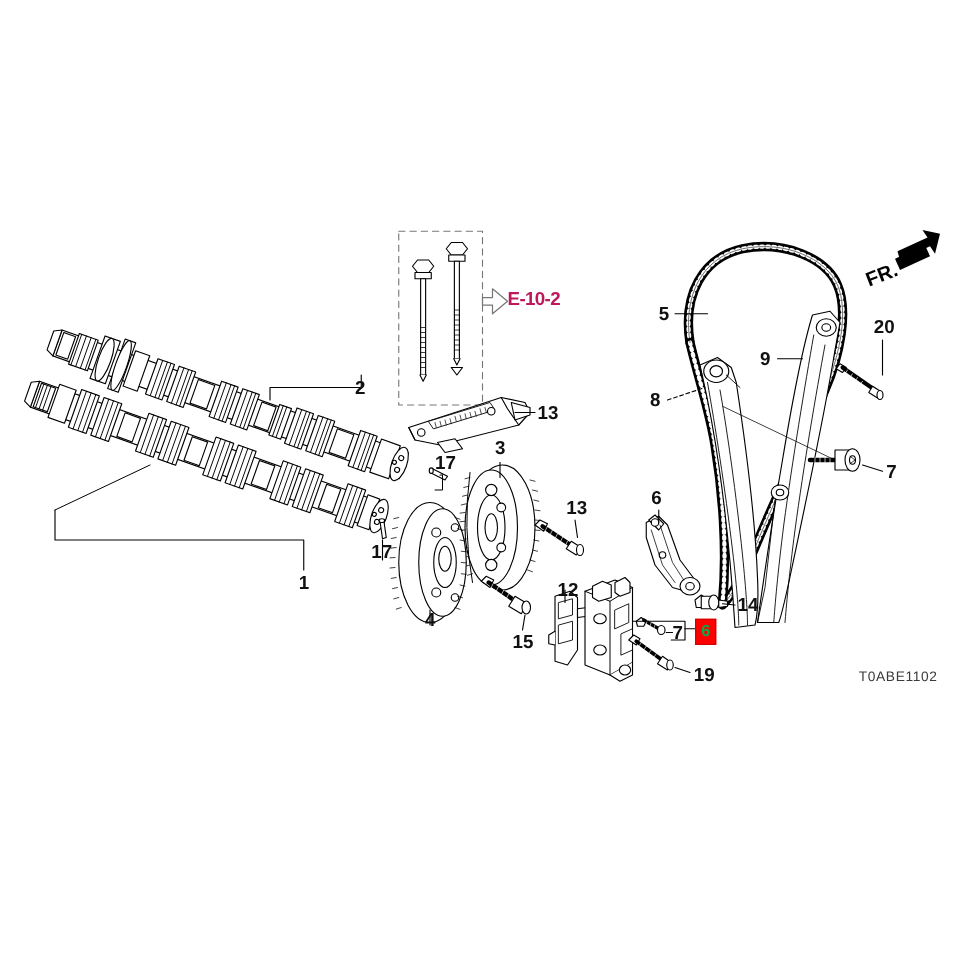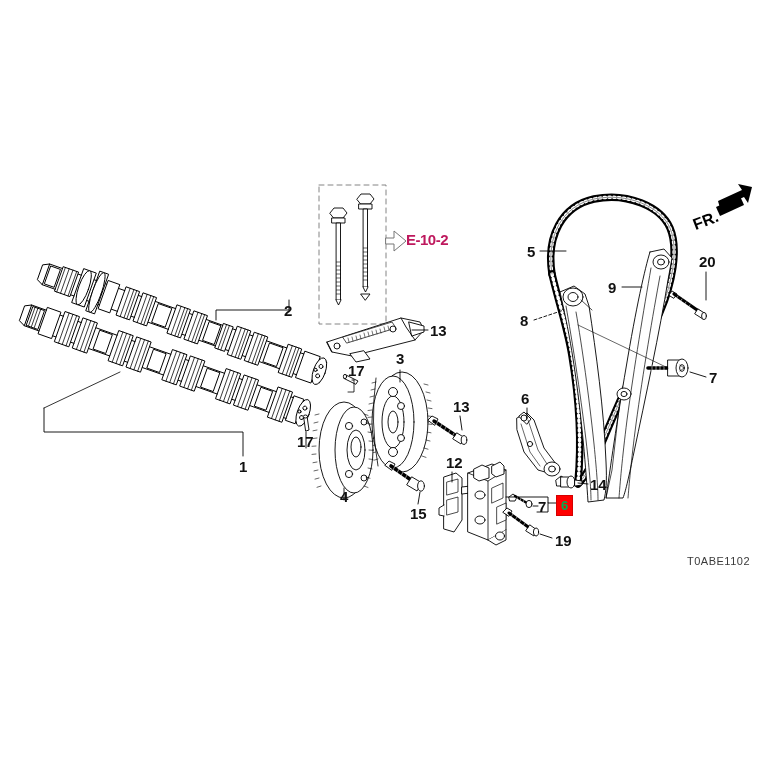--- a/index.html
+++ b/index.html
@@ -422,33 +422,33 @@
   <div class="lbl" style="left:239px;top:459px;">1</div>
   <div class="lbl" style="left:284px;top:303px;">2</div>
   <div class="lbl" style="left:396px;top:351px;">3</div>
   <div class="lbl" style="left:340px;top:489px;">4</div>
   <div class="lbl" style="left:527px;top:244px;">5</div>
   <div class="lbl" style="left:538px;top:499px;">7</div>
   <div class="lbl" style="left:520px;top:313px;">8</div>
   <div class="lbl" style="left:608px;top:280px;">9</div>
   <div class="lbl" style="left:430px;top:323px;">13</div>
   <div class="lbl" style="left:521px;top:391px;">6</div>
-  <div class="lbl" style="left:446px;top:455px;">12</div>
+  <div class="lbl" style="left:446px;top:465px;">12</div>
   <div class="lbl" style="left:709px;top:370px;">7</div>
   <div class="lbl" style="left:590px;top:477px;">14</div>
   <div class="lbl" style="left:410px;top:506px;text-align:right;">15</div>
   <div class="lbl" style="left:453px;top:399px;">13</div>
   <div class="lbl" style="left:348px;top:363px;">17</div>
   <div class="lbl" style="left:297px;top:434px;">17</div>
   <div class="lbl" style="left:699px;top:254px;">20</div>
   <div class="lbl" style="left:555px;top:533px;text-align:center;">19</div>
 
   <div class="ref" style="left:406px;top:231px;">E-10-2</div>
 
   <div class="fr" style="left:697px;top:216px;">FR.</div>
 
   <div class="hl" style="left:556px;top:495px;">
     <span>6</span>
   </div>
 
-  <div class="wmark" style="left:687px;top:555px;">T0ABE1102</div>
+  <div class="wmark" style="left:687px;top:536px;">T0ABE1102</div>
 
 </div>
 
 </body></html>

